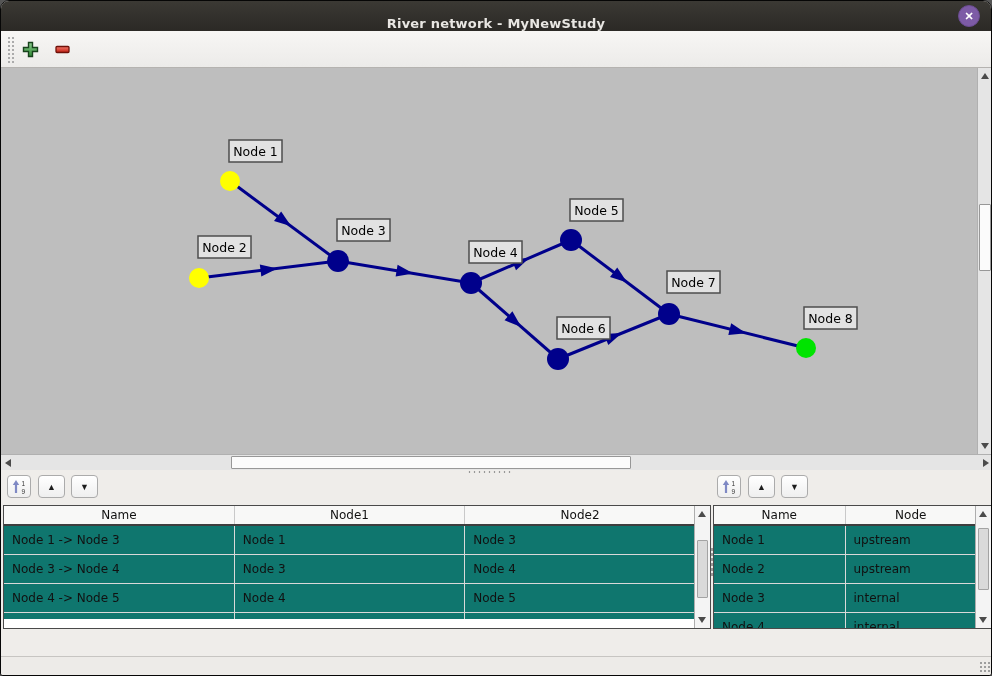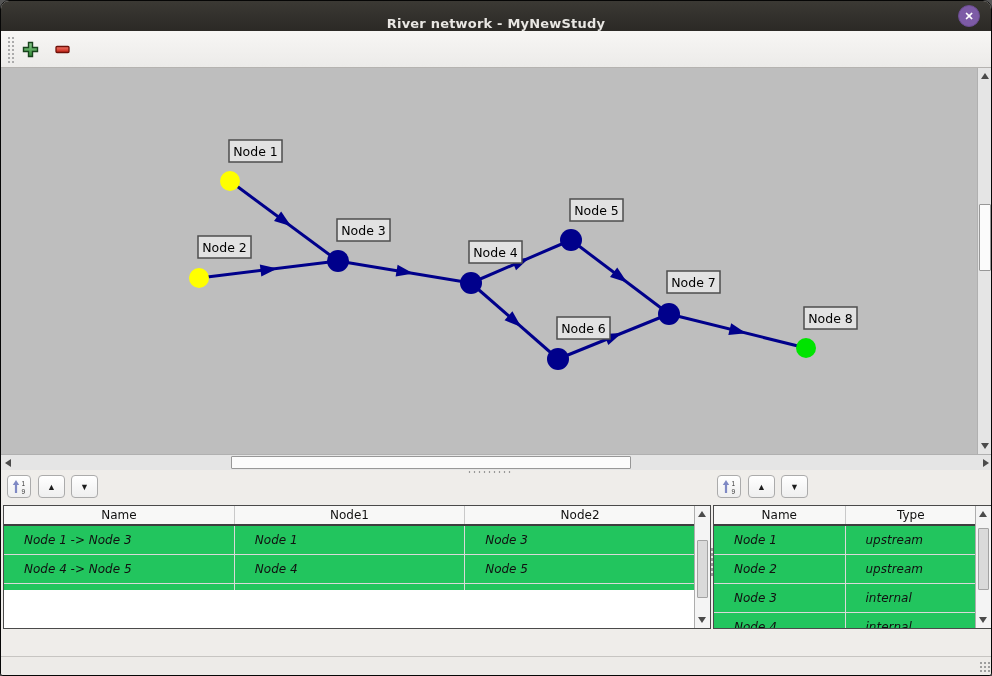--- a/index.html
+++ b/index.html
@@ -69,23 +69,23 @@
               border:1px solid #4A4A4A; overflow:hidden; }
   #tableL { left:2px;  width:708px; }
   #tableR { left:712px; width:279px; }
   .tablebox table { border-collapse:collapse; table-layout:fixed; }
   #tableL table { width:691px; }
   #tableR table { width:262px; }
   .tablebox th { height:19px; font-size:12px; font-weight:normal; color:#111;
                  background:#F8F8F7; border-bottom:2px solid #3E3E3E;
                  border-right:1px solid #C9C9C9; text-align:center; overflow:hidden; }
   .tablebox th:last-child { border-right:none;margin-top:8px; }
-  .tablebox td { height:29px; font-size:12px; color:#111; padding-left:20px;
+  .tablebox td { height:29px; font-size:12px; color:#111; padding-left:8px;
                  border-bottom:1px solid #D9D9D9; border-right:1px solid #D9D9D9;
-                 background:#22c55e; overflow:hidden; white-space:nowrap;font-style:italic; }
+                 background:#0f766e; overflow:hidden; white-space:nowrap; }
   .tablebox td:last-child { border-right:none; }
   .tablebox tr.filler td { height:7px; border-bottom:none; }
 
   .tscroll { position:absolute; right:0; top:0; width:16px; height:100%;
              background:#F4F4F4; border-left:1px solid #ADADAD; }
   .tscroll .thumb { position:absolute; left:2px; width:11px; background:#DADADA;
                     border:1px solid #A3A3A3; border-radius:1px; }
   #tableL .thumb { top:34px; height:58px; }
   #tableR .thumb { top:22px; height:62px; }
 
@@ -249,20 +249,25 @@
             <th>Node2</th>
           </tr>
         </thead>
         <tbody>
           <tr>
             <td>Node 1 -&gt; Node 3</td>
             <td>Node 1</td>
             <td>Node 3</td>
           </tr>
           <tr>
+            <td>Node 3 -&gt; Node 4</td>
+            <td>Node 3</td>
+            <td>Node 4</td>
+          </tr>
+          <tr>
             <td>Node 4 -&gt; Node 5</td>
             <td>Node 4</td>
             <td>Node 5</td>
           </tr>
           <tr class="filler">
             <td></td>
             <td></td>
             <td></td>
           </tr>
         </tbody>
@@ -272,21 +277,21 @@
       <div class="thumb"></div>
       <div class="sb-arrow a-down" style="left:3px; bottom:5px;"></div>
     </div>
   </div>
 
   <div class="tablebox" id="tableR">
     <table>
         <thead>
           <tr>
             <th>Name</th>
-            <th>Type</th>
+            <th>Node</th>
           </tr>
         </thead>
         <tbody>
           <tr>
             <td>Node 1</td>
             <td>upstream</td>
           </tr>
           <tr>
             <td>Node 2</td>
             <td>upstream</td>

